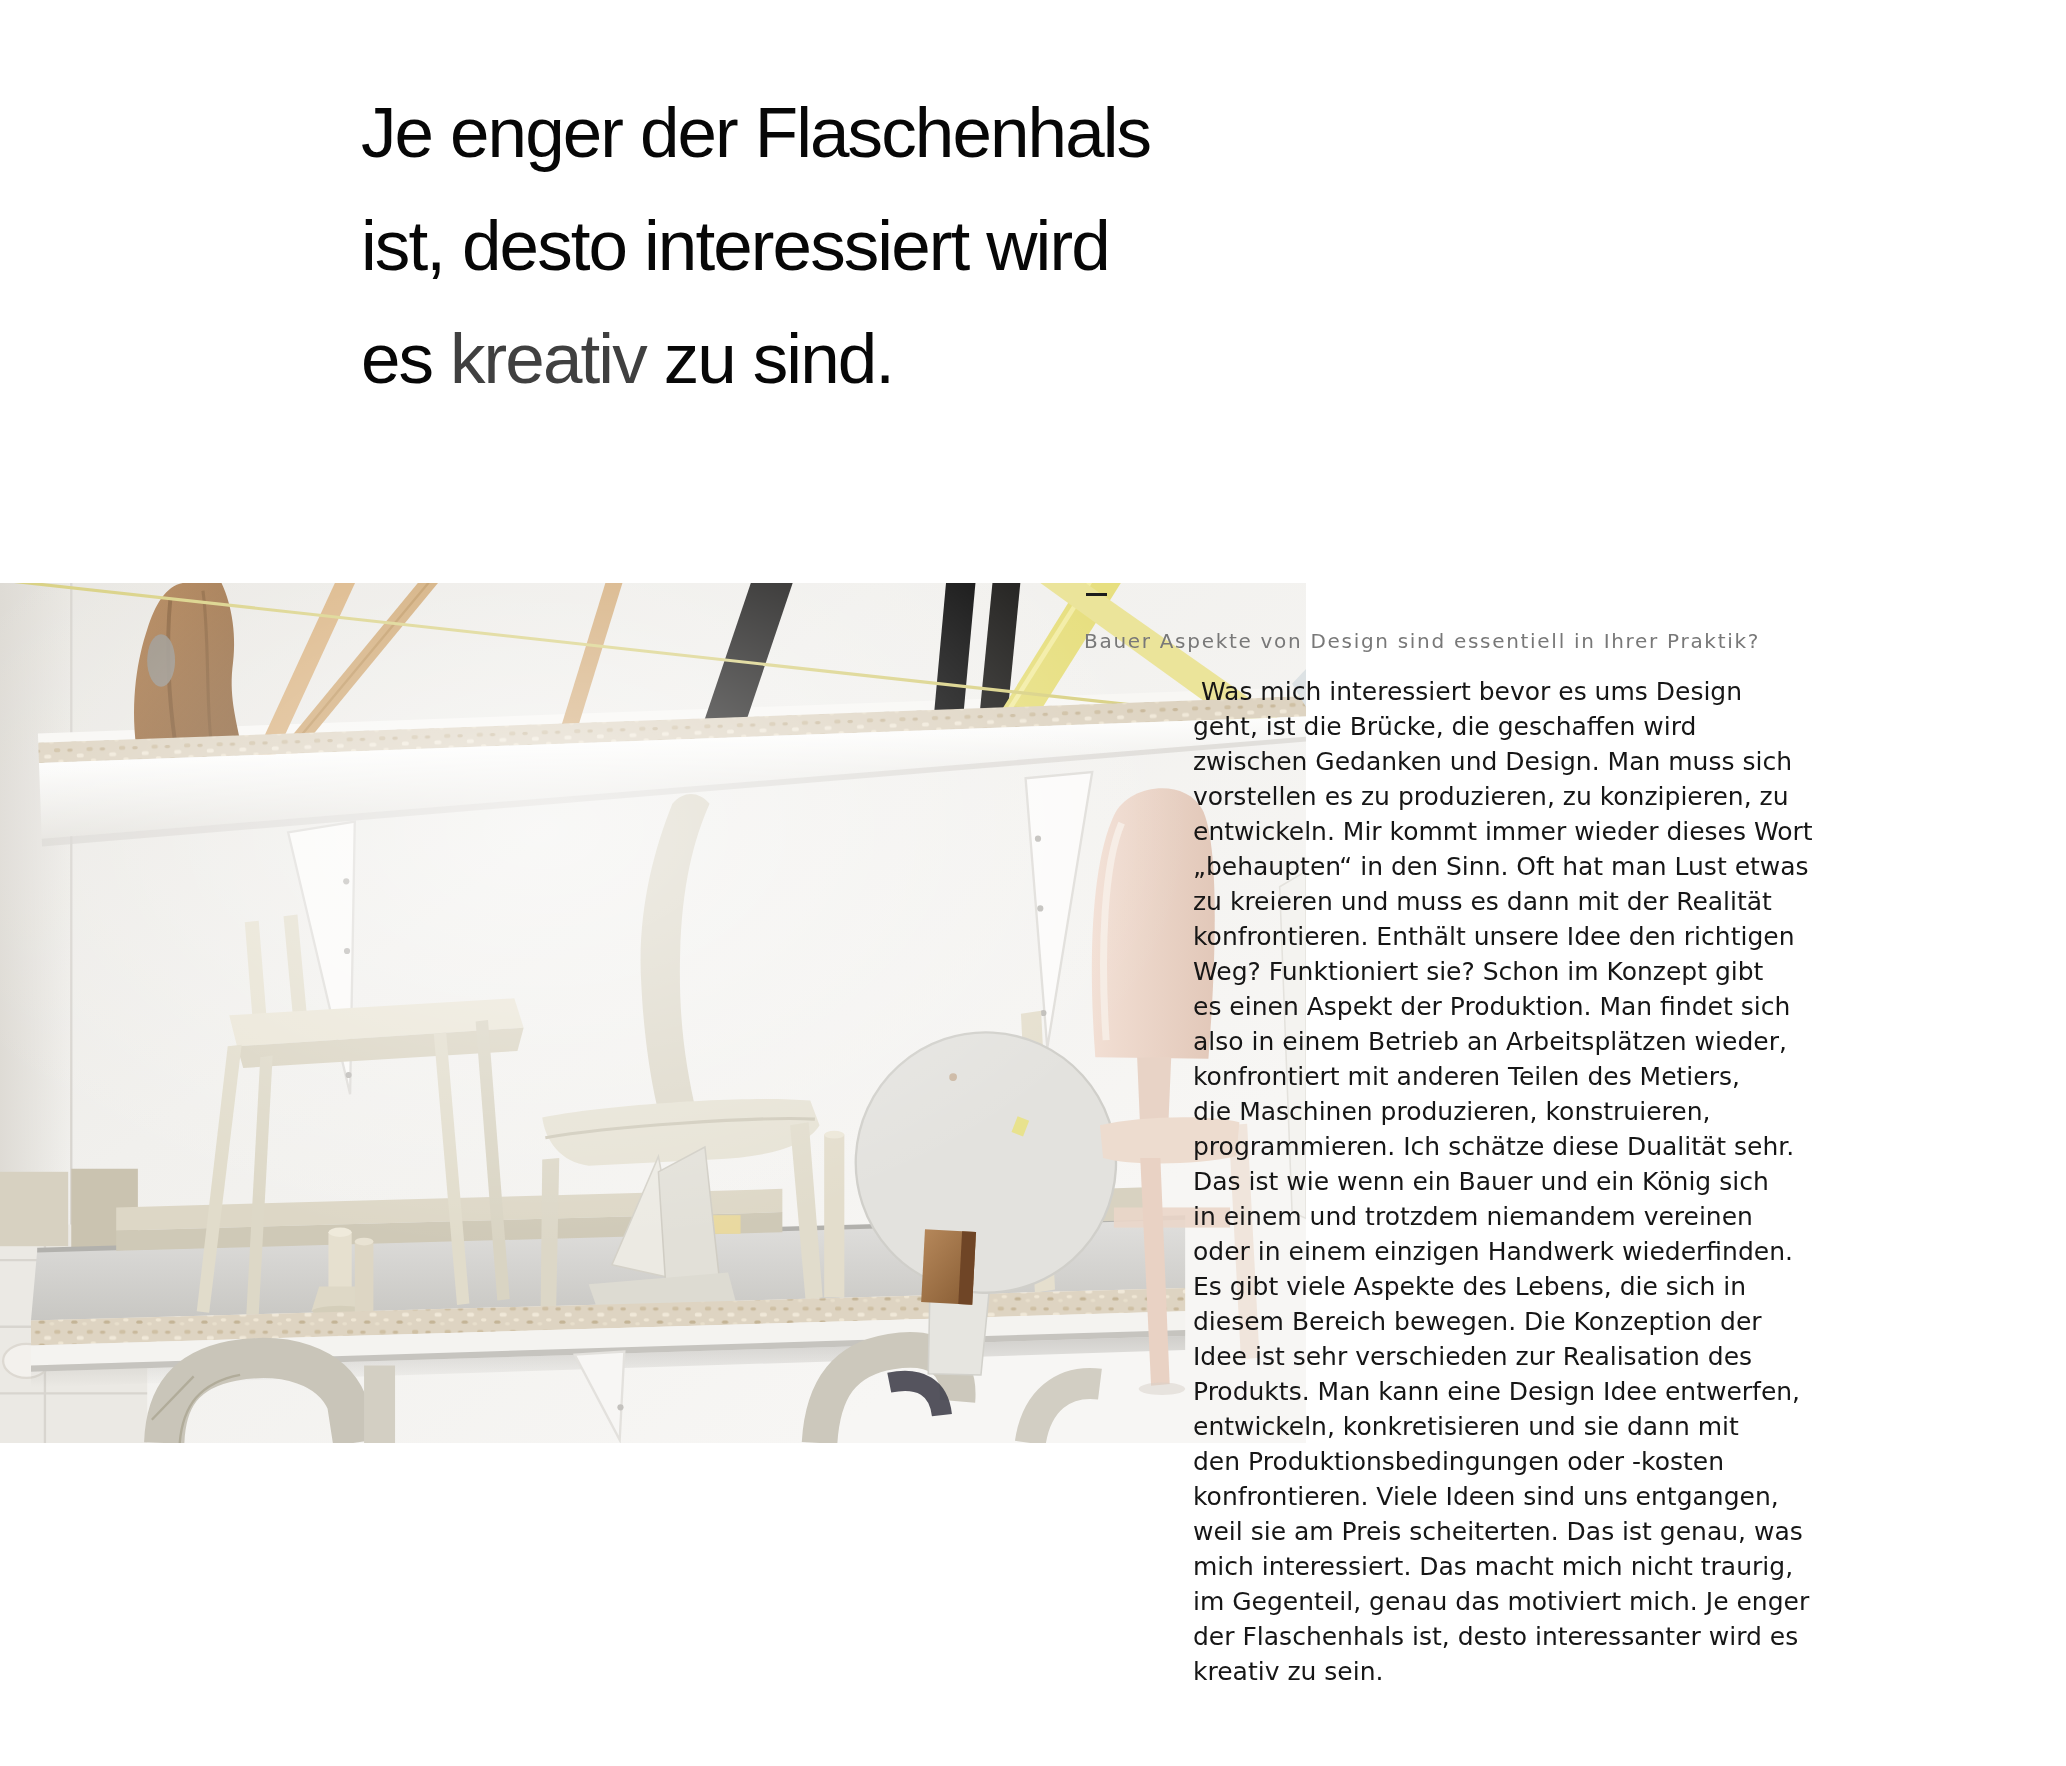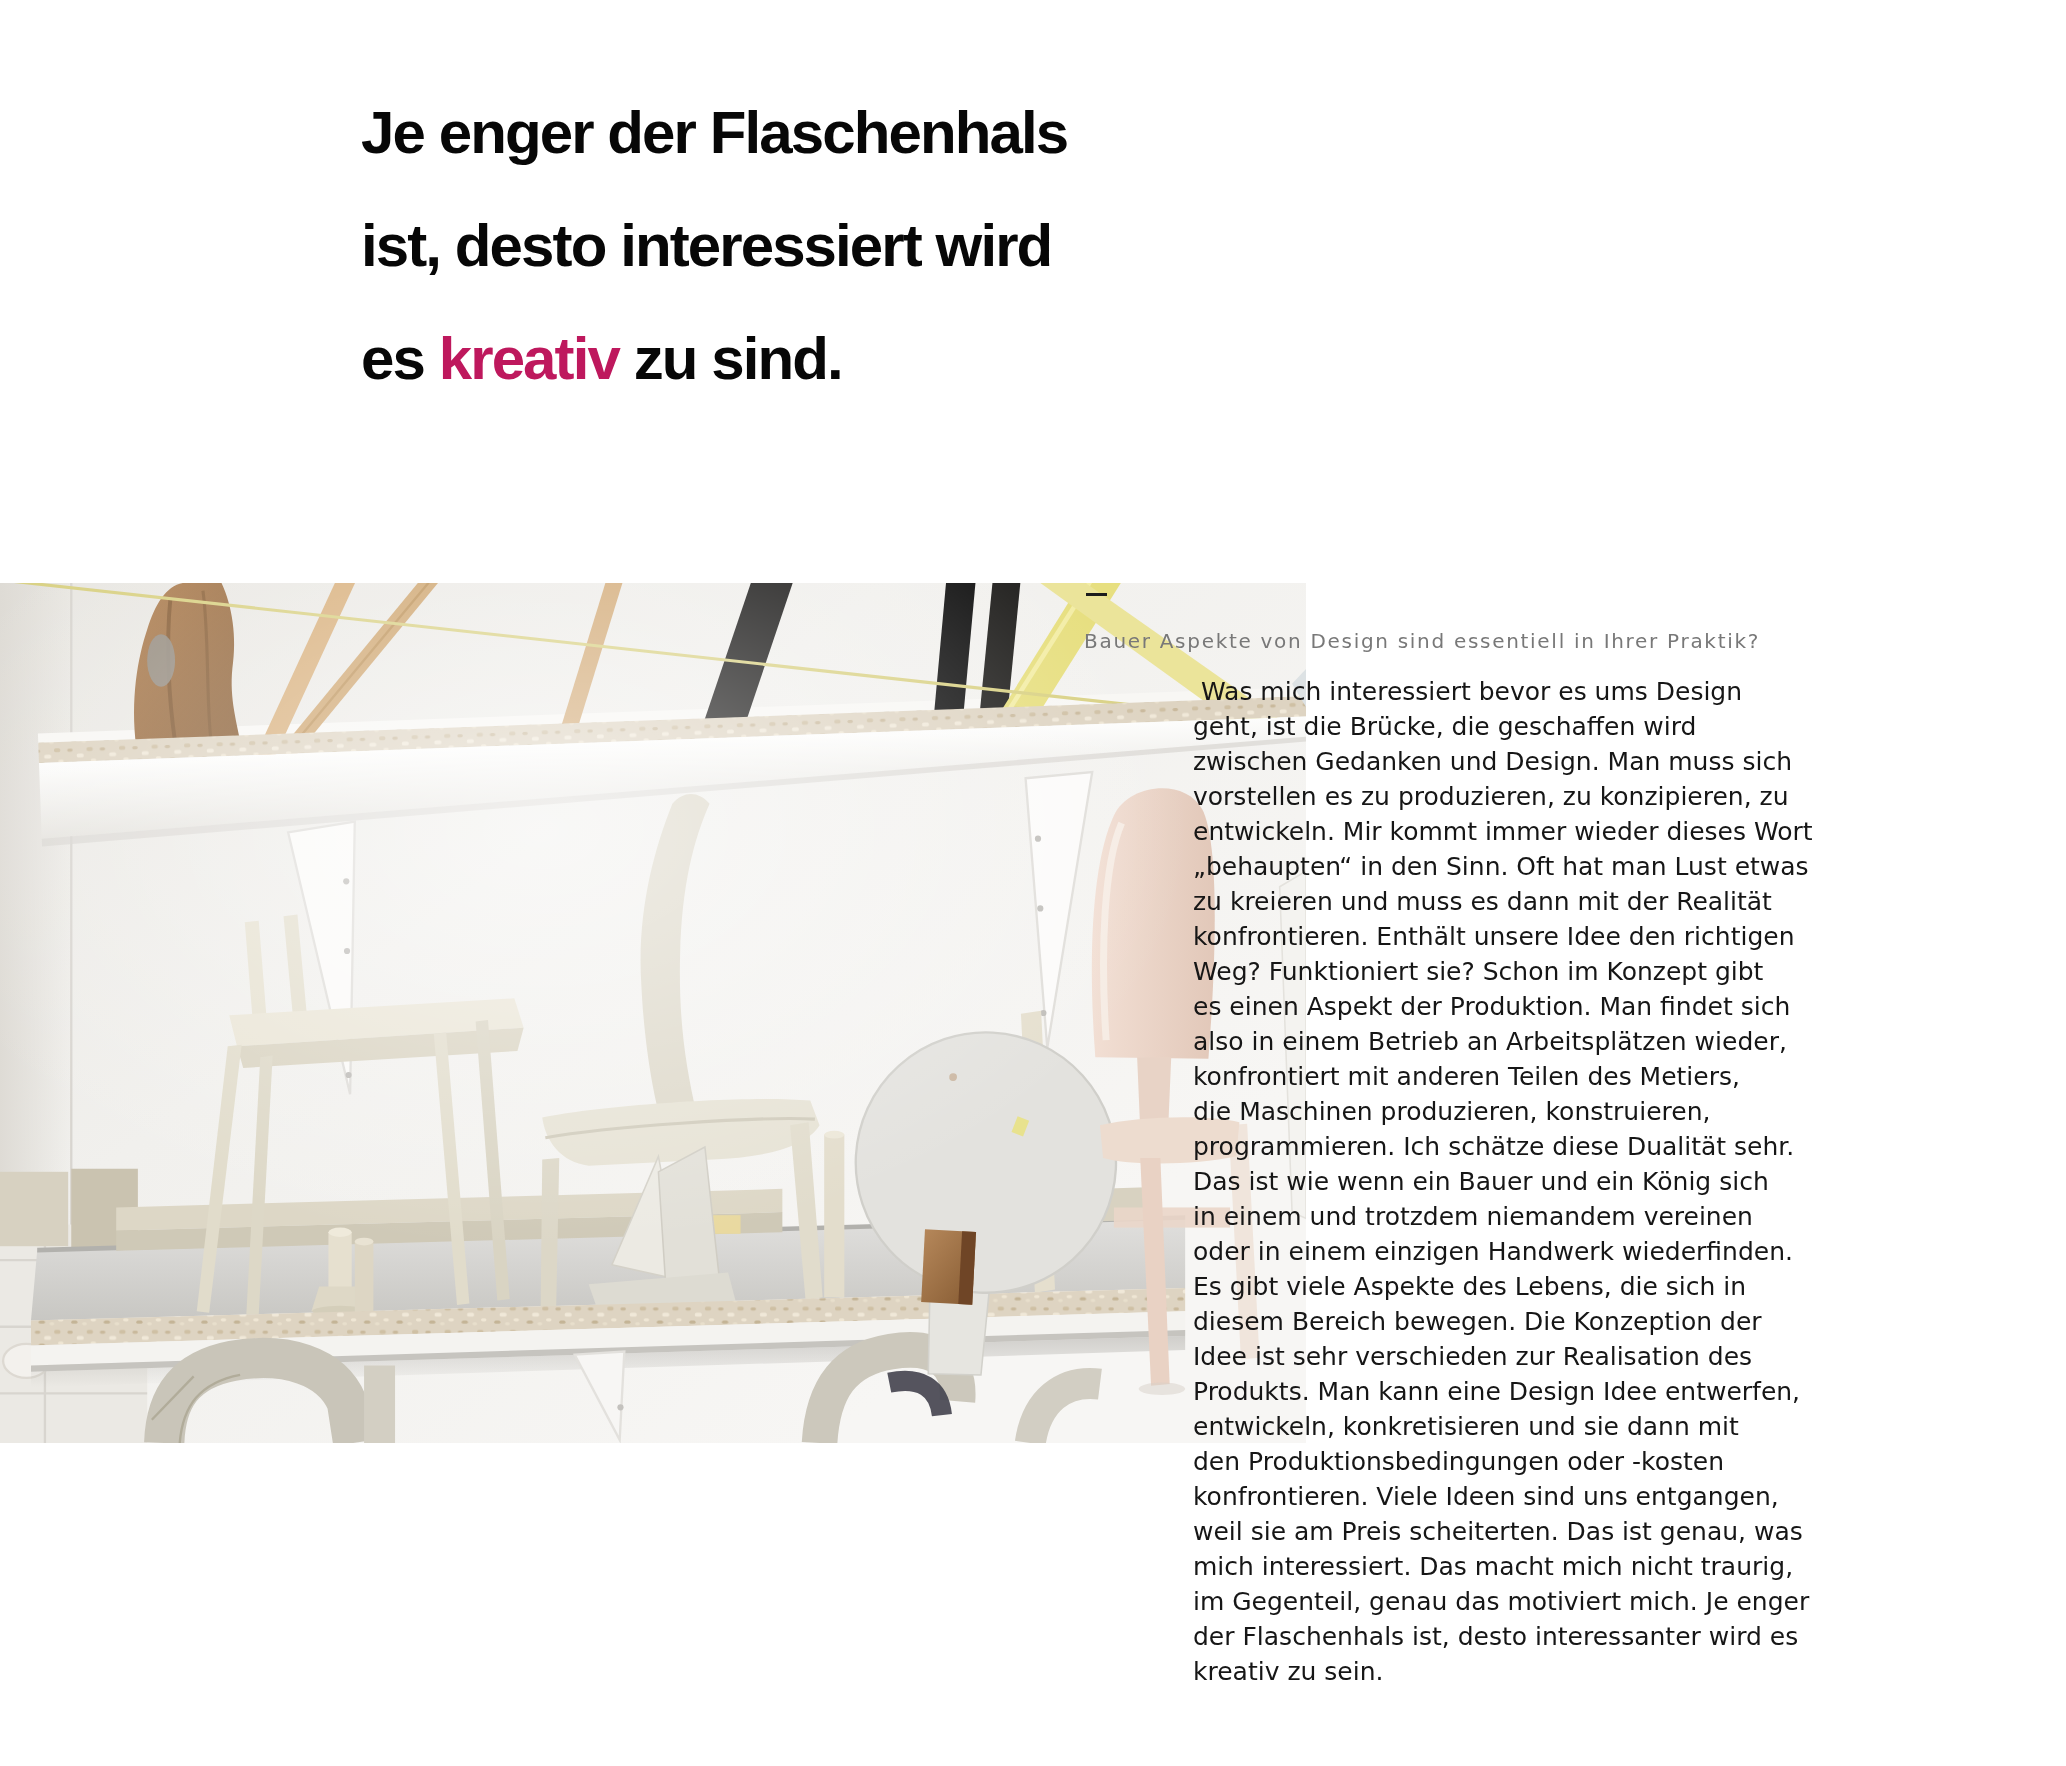--- a/index.html
+++ b/index.html
@@ -1,41 +1,41 @@
 <!DOCTYPE html>
 <html style="font-size:12.4px"><head>
 <meta charset="utf-8">
 <style>
   html,body{margin:0;padding:0;background:#ffffff;}
   #page{position:relative;width:2066px;height:1766px;background:#ffffff;overflow:hidden;
         font-family:"Liberation Sans",sans-serif;}
   
   .headline{position:absolute;left:361px;top:76px;font-family:"Liberation Sans",sans-serif;
-            font-weight:700;font-size:60px;line-height:113px;letter-spacing:-1.9px;
+            font-weight:400;font-size:71px;line-height:113px;letter-spacing:-1.9px;
             color:#070707;white-space:nowrap;}
   .headline .hl-red{color:#f50f0f;}
   
   .photo{position:absolute;left:0;top:583px;width:1306px;height:860px;margin:0;}
   .photo svg{display:block;width:100%;height:100%;}
   
   .divider{position:absolute;left:1086px;top:593px;width:21px;height:3.1px;background:#1c1c1c;}
   .question{position:absolute;left:1084px;top:629px;font-family:"DejaVu Sans",sans-serif;
             font-size:20px;letter-spacing:1.7px;color:#787878;white-space:nowrap;}
   .answer{position:absolute;left:1193px;top:674px;font-family:"DejaVu Sans",sans-serif;
           font-size:25px;line-height:35px;color:#161616;white-space:pre;}
 </style>
 </head>
 <body>
 
 <main id="page">
 
   <h1 class="headline" style="margin:0;">
     <div>Je enger der Flaschenhals</div>
     <div>ist, desto interessiert wird</div>
-    <div><span>es </span><span class="hl-red" style="color: #be185d;">kreativ</span><span> zu sind.</span></div>
+    <div><span>es </span><span class="hl-red" style="color: #404040;">kreativ</span><span> zu sind.</span></div>
   </h1>
 
   <figure class="photo">
     <svg viewBox="0 0 1686 1110" preserveAspectRatio="none" role="img">
       <defs>
         <pattern id="chip" width="42" height="30" patternUnits="userSpaceOnUse">
           <rect width="42" height="30" fill="#ded4c2"></rect>
           <rect x="3" y="5" width="7" height="4" rx="2" fill="#c9b99c"></rect>
           <rect x="15" y="12" width="9" height="5" rx="2" fill="#f0e8d8"></rect>
           <rect x="28" y="4" width="8" height="5" rx="2" fill="#cfc0a4"></rect>

